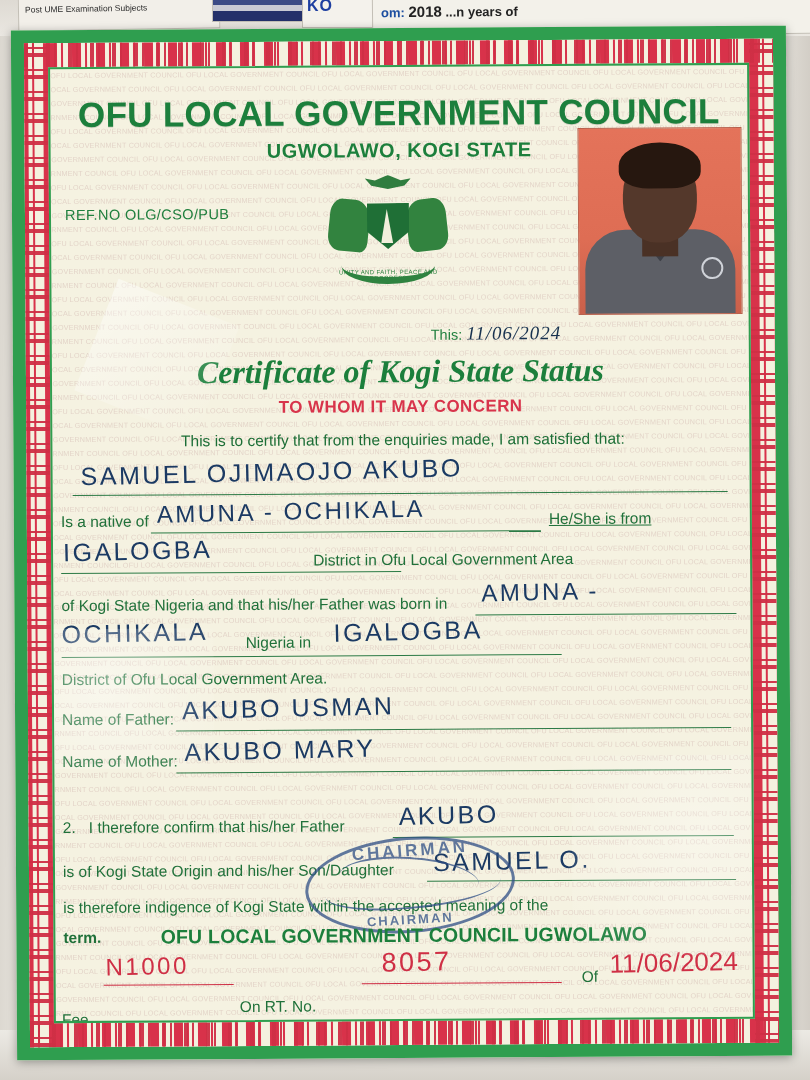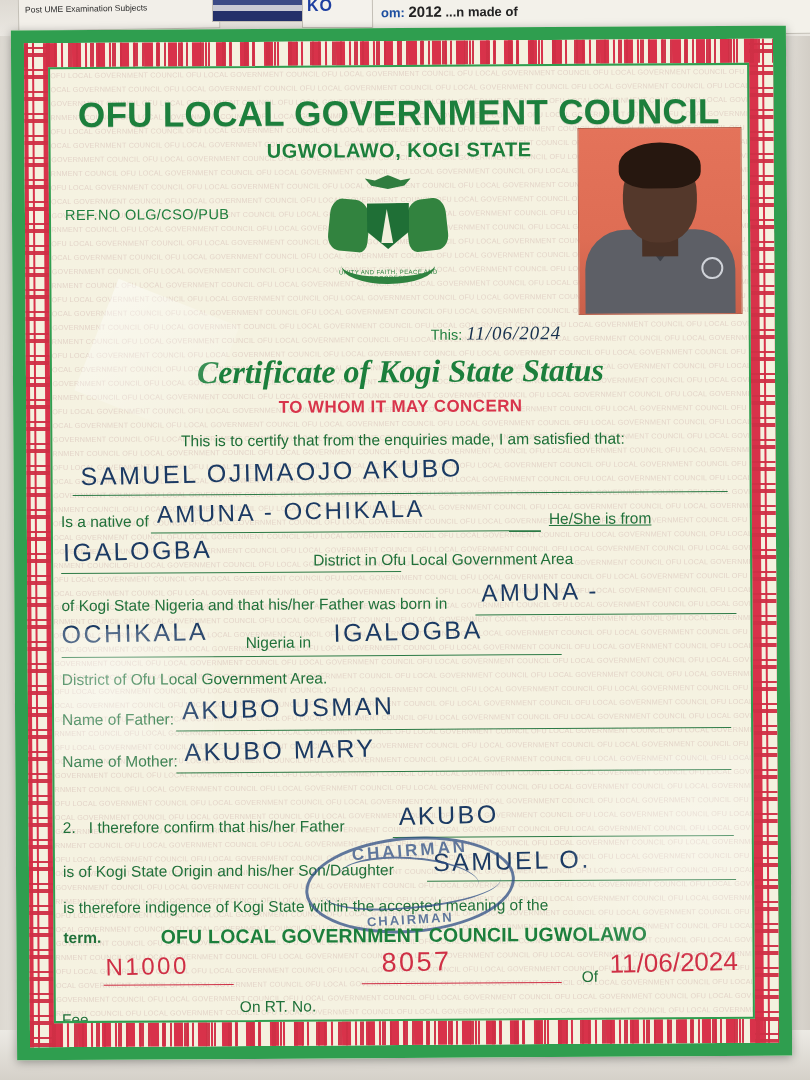--- a/index.html
+++ b/index.html
@@ -449,22 +449,22 @@
   </div>
   <div class="strip-doc" id="strip-mid">
     <div class="band1"></div>
     <div class="band2"></div>
   </div>
   <div class="strip-doc" id="strip-blue">
     <span>KO</span>
   </div>
   <div class="strip-doc" id="strip-cert">
     <span>om:</span>
-    <span class="num">2012</span>
-    <span class="blk">...n made of</span>
+    <span class="num">2018</span>
+    <span class="blk">...n years of</span>
   </div>
 
   <div id="certificate">
     <div id="green-frame"></div>
     <div id="red-band"></div>
     <div class="motif-row" style="top:13px;"></div>
     <div class="motif-row" style="bottom:13px;"></div>
     <div class="motif-col" style="left:13px;"></div>
     <div class="motif-col" style="right:13px;"></div>
     <div id="red-inner-mask"></div>

